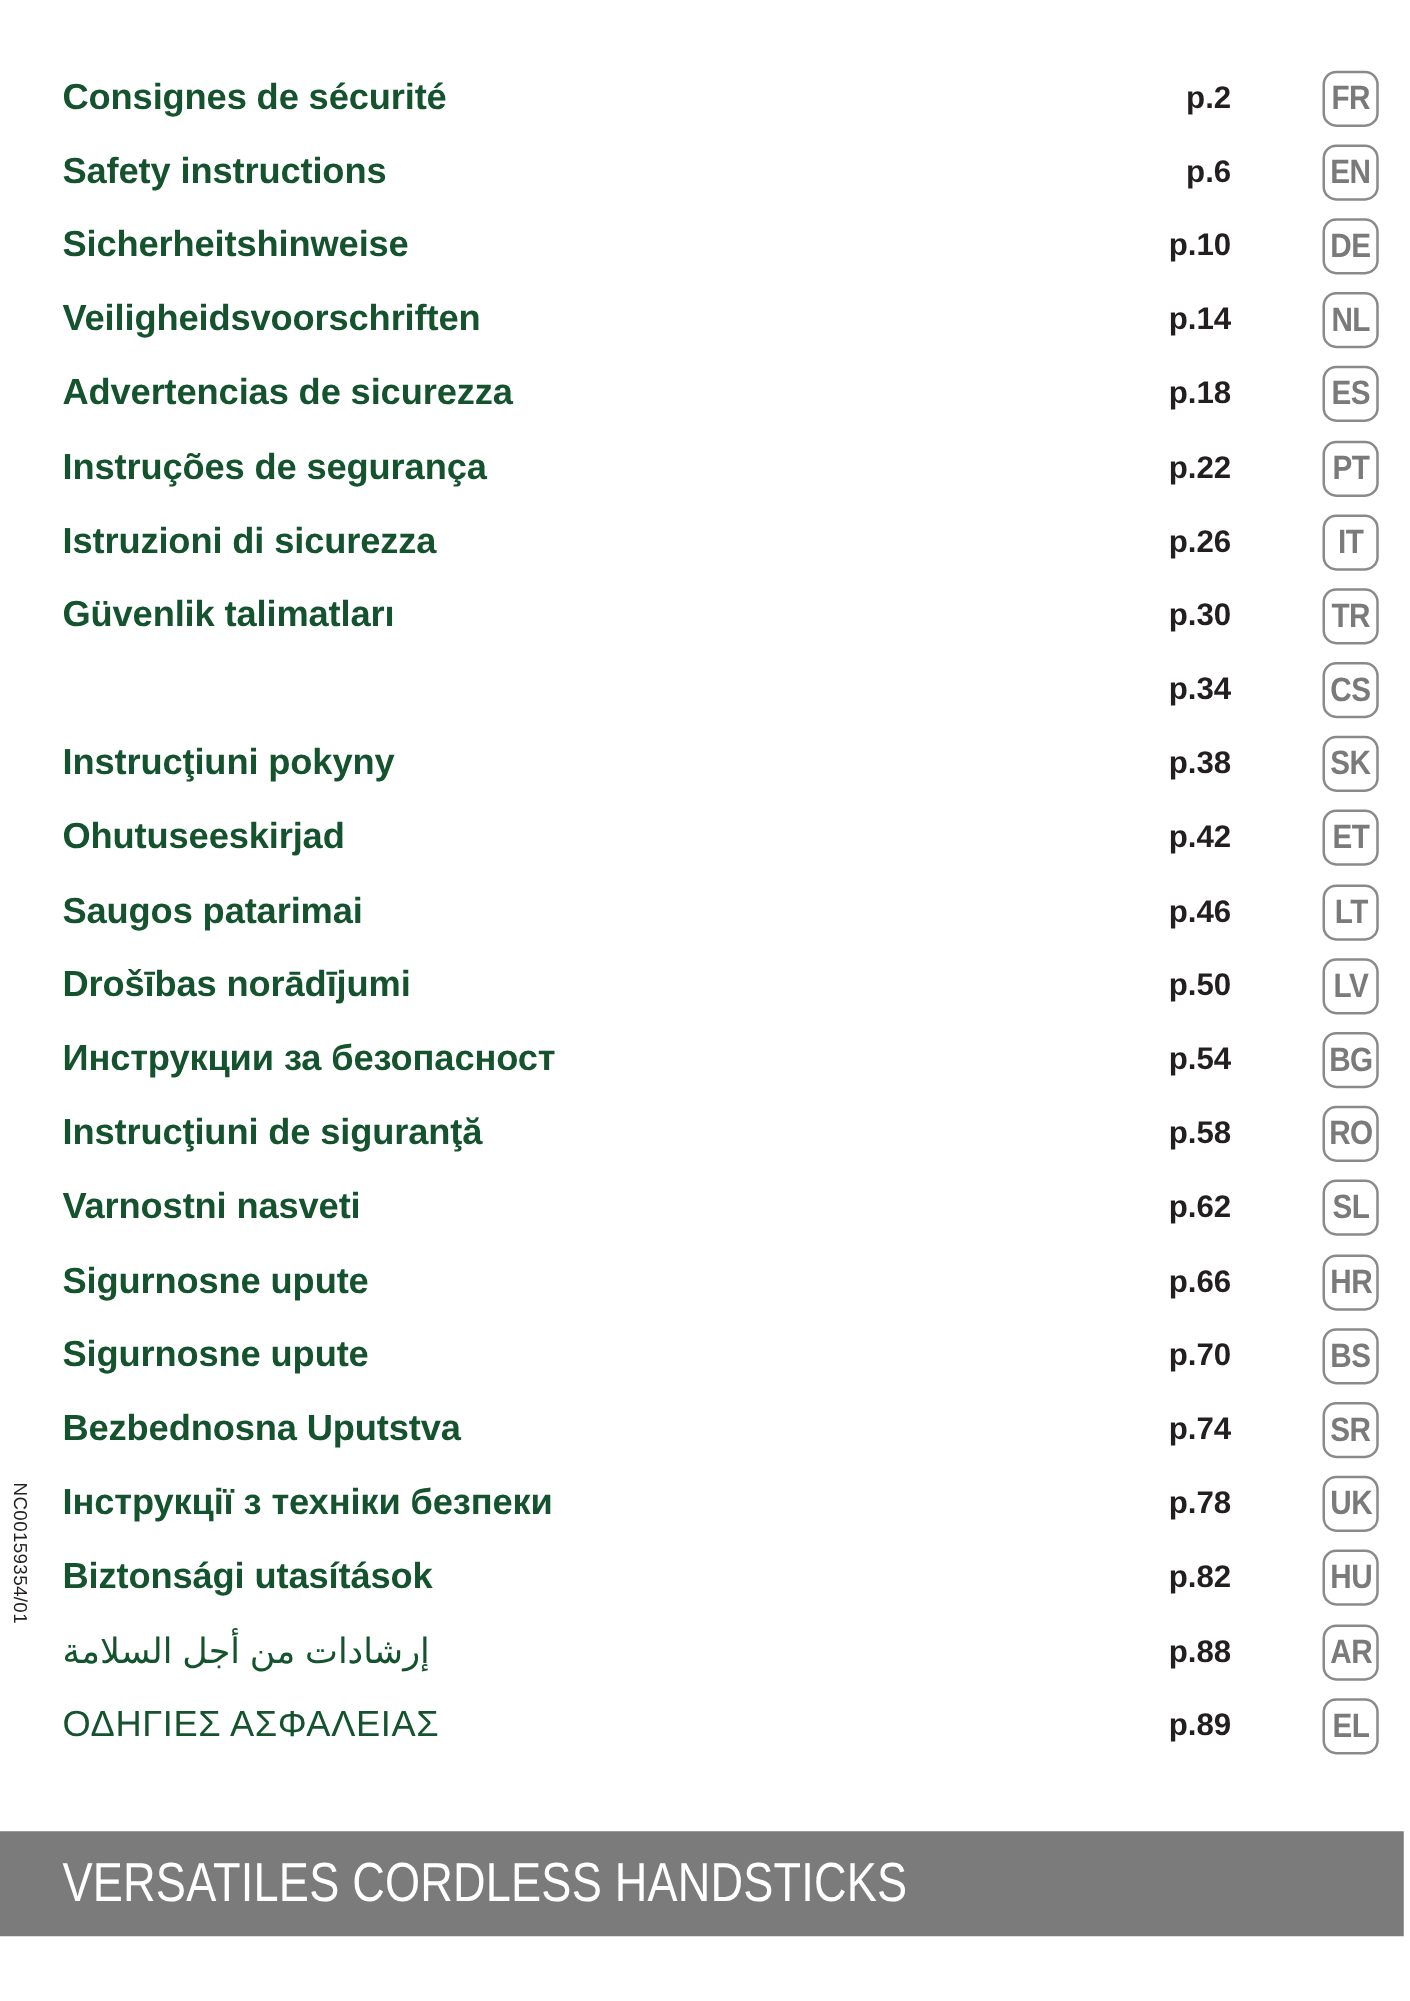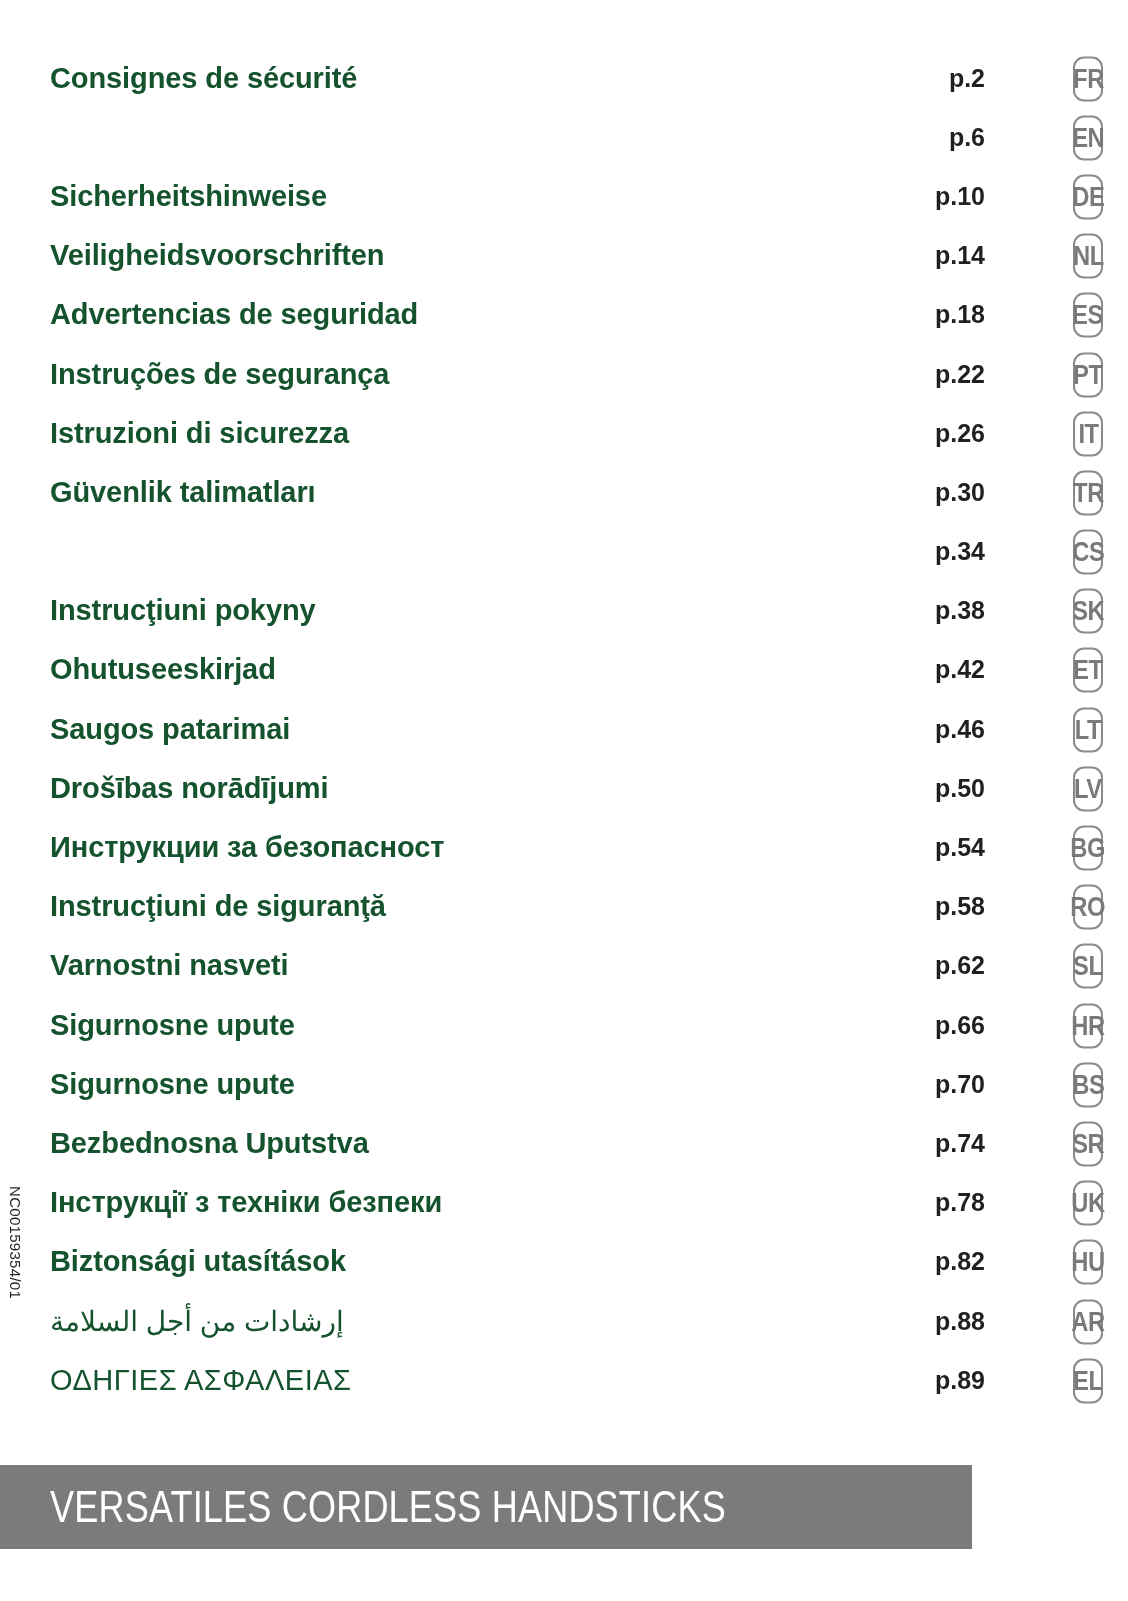--- a/index.html
+++ b/index.html
@@ -96,21 +96,21 @@
     color: #231f20;
     white-space: nowrap;
     line-height: 1.1;
   }
 
   .lang-badge {
     position: absolute;
     right: 25px;
     top: 50%;
     transform: translateY(-50%);
-    width: 30px;
+    width: 45px;
     height: 45px;
     border: 2px solid #8a8a8a;
     border-radius: 11px;
     box-sizing: border-box;
     display: flex;
     align-items: center;
     justify-content: center;
     background: #ffffff;
   }
 
@@ -122,21 +122,21 @@
     letter-spacing: -0.5px;
     transform: scaleX(0.88);
     line-height: 1;
   }
 
   
   .product-banner {
     position: absolute;
     left: 0;
     top: 1465px;
-    width: 972px;
+    width: 1123px;
     height: 84px;
     background: #7b7b7b;
     display: flex;
     align-items: center;
   }
 
   .product-banner-title {
     margin-left: 50px;
     color: #ffffff;
     font-family: "Liberation Sans Narrow", "Liberation Sans", "DejaVu Sans Condensed", sans-serif;
@@ -158,41 +158,42 @@
 
   <div class="index-list">
       <div class="index-row">
         <div class="lang-title">Consignes de sécurité</div>
         <div class="page-ref">p.2</div>
         <div class="lang-badge">
           <span>FR</span>
         </div>
       </div>
       <div class="index-row">
+        <div class="lang-title">Safety instructions</div>
         <div class="page-ref">p.6</div>
         <div class="lang-badge">
           <span>EN</span>
         </div>
       </div>
       <div class="index-row">
         <div class="lang-title">Sicherheitshinweise</div>
         <div class="page-ref">p.10</div>
         <div class="lang-badge">
           <span>DE</span>
         </div>
       </div>
       <div class="index-row">
         <div class="lang-title">Veiligheidsvoorschriften</div>
         <div class="page-ref">p.14</div>
         <div class="lang-badge">
           <span>NL</span>
         </div>
       </div>
       <div class="index-row">
-        <div class="lang-title">Advertencias de seguridad</div>
+        <div class="lang-title">Advertencias de sicurezza</div>
         <div class="page-ref">p.18</div>
         <div class="lang-badge">
           <span>ES</span>
         </div>
       </div>
       <div class="index-row">
         <div class="lang-title">Instruções de segurança</div>
         <div class="page-ref">p.22</div>
         <div class="lang-badge">
           <span>PT</span>

